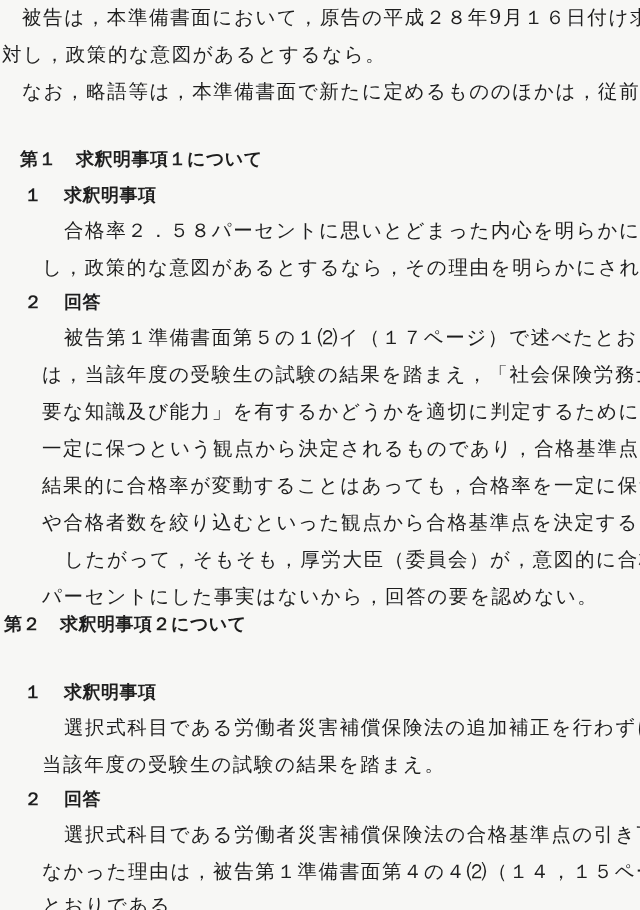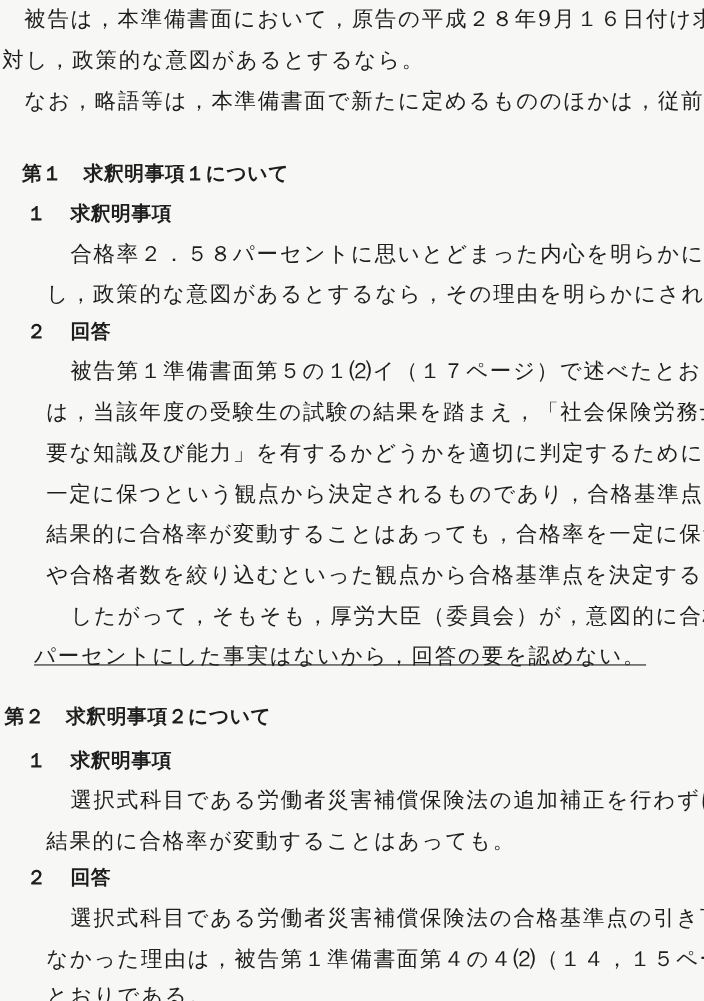--- a/index.html
+++ b/index.html
@@ -47,30 +47,30 @@
   <div class="line heading" style="top:290px;left:24px;">
     <span class="num">２</span><span>回答</span>
   </div>
   <div class="line" style="top:326px;left:64px;">被告第１準備書面第５の１⑵イ（１７ページ）で述べたとおり，合格基準点</div>
   <div class="line" style="top:363px;left:42px;">は，当該年度の受験生の試験の結果を踏まえ，「社会保険労務士となるのに必</div>
   <div class="line" style="top:400px;left:42px;">要な知識及び能力」を有するかどうかを適切に判定するために，試験の水準を</div>
   <div class="line" style="top:437px;left:42px;">一定に保つという観点から決定されるものであり，合格基準点の設定によって</div>
   <div class="line" style="top:474px;left:42px;">結果的に合格率が変動することはあっても，合格率を一定に保つといった観点</div>
   <div class="line" style="top:511px;left:42px;">や合格者数を絞り込むといった観点から合格基準点を決定するものではない。</div>
   <div class="line" style="top:548px;left:64px;">したがって，そもそも，厚労大臣（委員会）が，意図的に合格率を約２．６</div>
-  <div class="line" style="top:585px;left:31px;text-decoration:underline;">パーセントにした事実はないから，回答の要を認めない。</div>
+  <div class="line" style="top:585px;left:42px;">パーセントにした事実はないから，回答の要を認めない。</div>
 
-  <div class="line heading" style="top:640px;left:4px;">
+  <div class="line heading" style="top:612px;left:4px;">
     <span class="hnum">第２</span><span>求釈明事項２について</span>
   </div>
   <div class="line heading" style="top:680px;left:24px;">
     <span class="num">１</span><span>求釈明事項</span>
   </div>
   <div class="line" style="top:716px;left:64px;">選択式科目である労働者災害補償保険法の追加補正を行わずに合格者数を絞</div>
-  <div class="line" style="top:753px;left:42px;">結果的に合格率が変動することはあっても。</div>
+  <div class="line" style="top:753px;left:42px;">当該年度の受験生の試験の結果を踏まえ。</div>
 
   <div class="line heading" style="top:787px;left:24px;">
     <span class="num">２</span><span>回答</span>
   </div>
   <div class="line" style="top:823px;left:64px;">選択式科目である労働者災害補償保険法の合格基準点の引き下げ補正を行わ</div>
   <div class="line" style="top:860px;left:42px;">なかった理由は，被告第１準備書面第４の４⑵（１４，１５ページ）で述べた</div>
   <div class="line" style="top:894px;left:42px;">とおりである。</div>
 
 </div>
 

